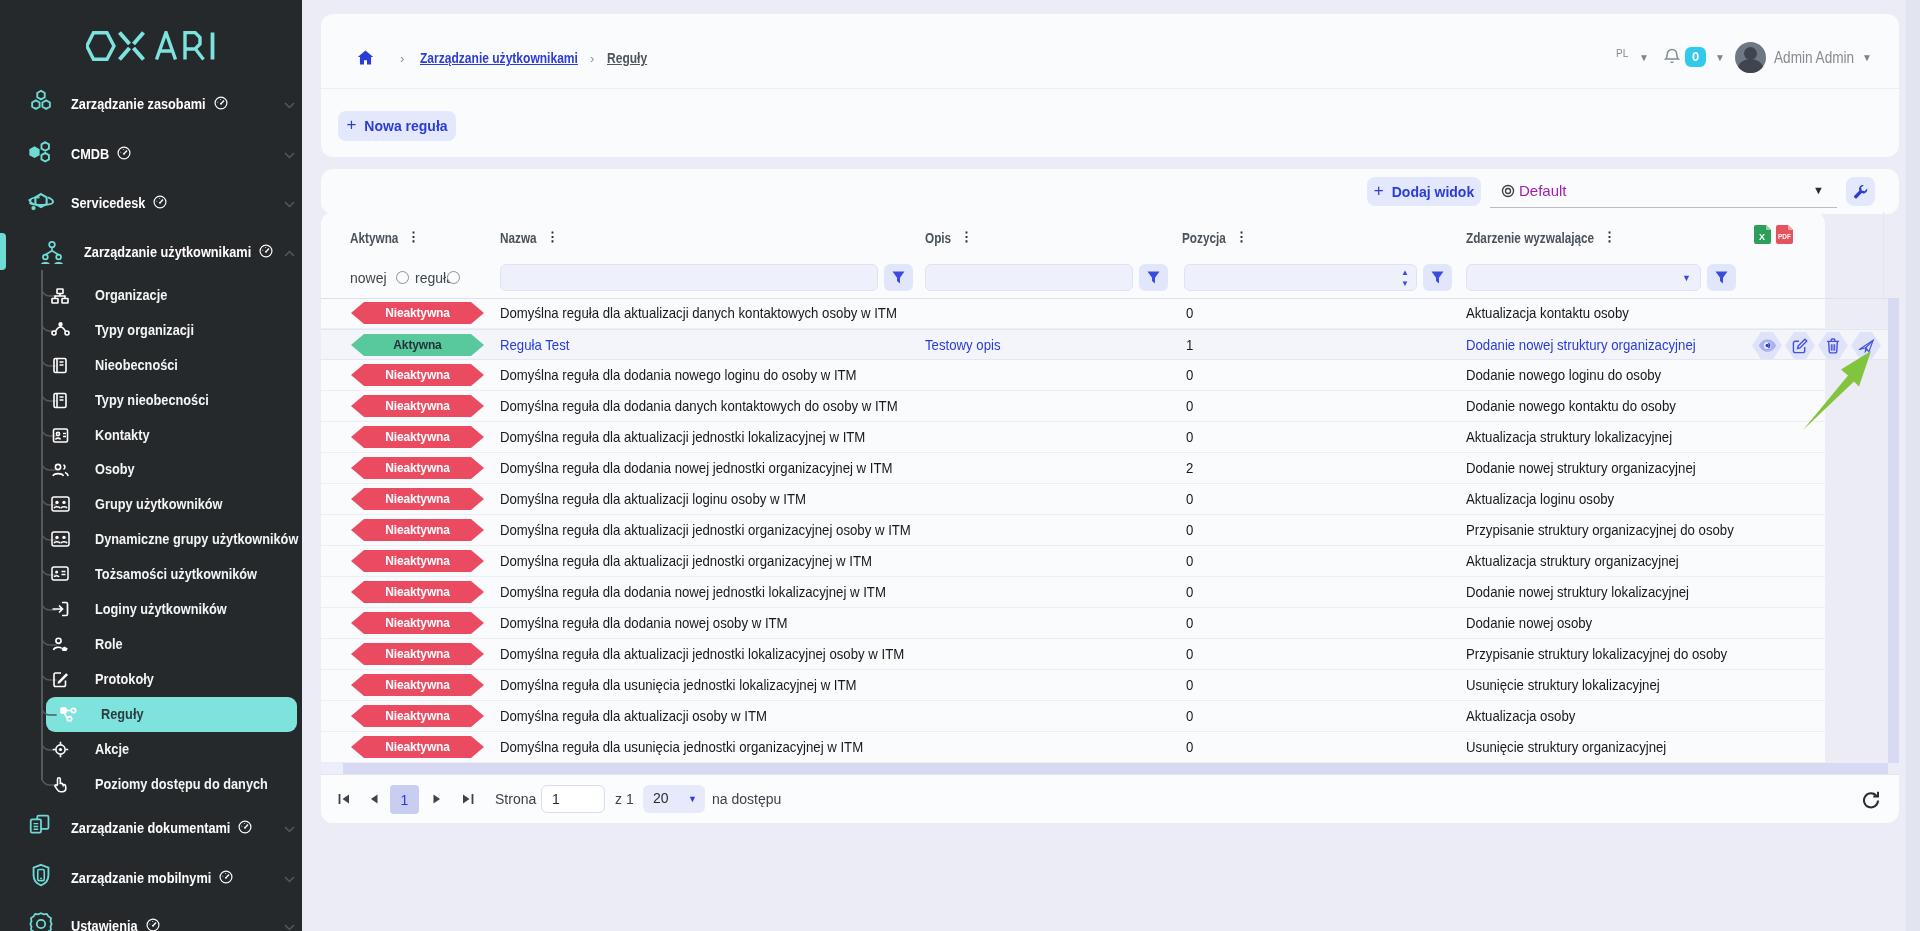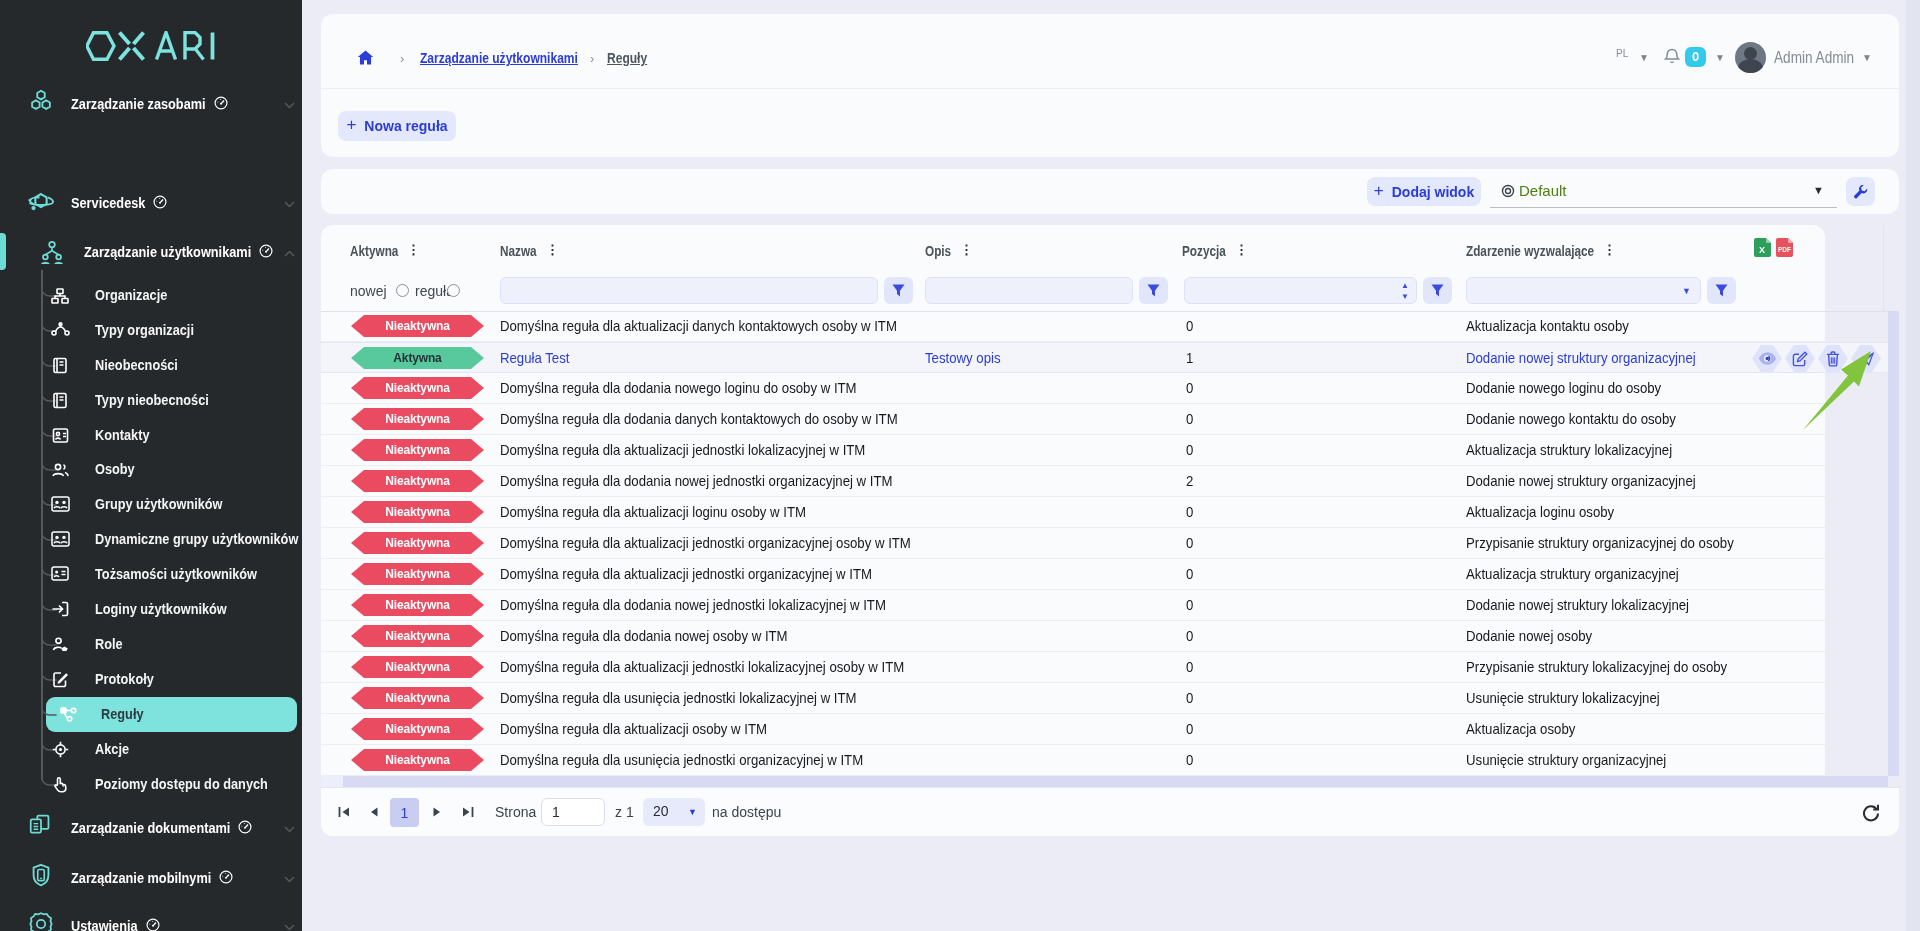--- a/index.html
+++ b/index.html
@@ -22,24 +22,24 @@
 .crumb-link { color:#2b3cd7; text-decoration:underline; transform:scaleX(0.86); transform-origin:0 0; }
 .crumb-cur { color:#4d565e; text-decoration:underline; transform:scaleX(0.86); transform-origin:0 0; }
 .csep { color:#8b939b; font-weight:normal; font-size:13px; }
 .ub { position:absolute; color:#848b92; display:inline-block; }
 .btn { display:inline-flex; align-items:center; justify-content:center; background:#e4e8fc; color:#2b3cd7; border-radius:8px; font-size:14px; font-weight:bold; }
 .btn-new { position:absolute; left:17px; top:97px; width:118px; height:30px; }
 .card2 { left:321px; top:169px; width:1578px; height:45px; }
 .btn-addview { position:absolute; left:1046px; top:8px; width:114px; height:29px; }
 .viewsel { position:absolute; left:1169px; top:6px; width:347px; height:33px; border-bottom:1px solid #b9bdc4; font-size:15px; }
 .viewsel .eye { position:absolute; left:11px; top:9px; }
-.viewsel .vtext { position:absolute; left:29px; top:7px; color:#4d7c0f; }
+.viewsel .vtext { position:absolute; left:29px; top:7px; color:#a21caf; }
 .viewsel .varrow { position:absolute; right:13px; top:9px; color:#272e33; font-size:11px; }
 .btn-wrench { position:absolute; left:1525px; top:8px; width:29px; height:29px; border-radius:8px; }
-.card3 { left:321px; top:225px; width:1504px; height:611px; }
+.card3 { left:321px; top:212px; width:1504px; height:611px; }
 .hl { position:absolute; white-space:nowrap; font-size:14px; color:#4a525a; font-weight:bold; }
 .hlbl { display:inline-block; transform:scaleX(0.84); transform-origin:0 50%; }
 .dots { position:absolute; color:#272b2f; font-size:13px; font-weight:bold; }
 .hsep { position:absolute; left:1562px; top:0; width:1px; height:86px; background:#e3e5ec; }
 .finput { position:absolute; top:52px; height:27px; background:#eef0fc; border:1px solid #dfe2f6; border-radius:6px; }
 .fbtn { position:absolute; top:52px; width:29px; height:27px; background:#e2e6fb; border-radius:6px; display:flex; align-items:center; justify-content:center; }
 .radio { position:absolute; top:59px; width:13px; height:13px; border:1.4px solid #8c9197; border-radius:50%; background:#fafbfd; }
 .radlabel { position:absolute; top:58px; font-size:14px; color:#3f474e; }
 .tbody-sep { position:absolute; left:0; top:86px; width:1578px; height:1px; background:#dfe1ea; }
 .trow { position:absolute; left:0; width:1568px; height:31px; border-bottom:1px solid #eceef4; font-size:15px; color:#16191d; }
@@ -78,20 +78,43 @@
         <svg width="28" height="28" viewBox="0 0 30 30">
           <g fill="none" stroke="#6edbd5" stroke-width="2">
             <path d="M15 3l4 2.3v4.6L15 12.2l-4-2.3V5.3z"></path>
             <path d="M9.5 13.2l4 2.3v4.6l-4 2.3-4-2.3v-4.6z"></path>
             <path d="M20.5 13.2l4 2.3v4.6l-4 2.3-4-2.3v-4.6z"></path>
           </g>
         </svg>
       </span>
       <span class="toplabel" style="left:71px">Zarządzanie zasobami</span>
       <svg style="position:absolute;left:214px;top:18px" width="14" height="14" viewBox="0 0 17 17">
+        <g fill="none" stroke="#fff" stroke-width="1.4">
+          <circle cx="8.5" cy="8.5" r="7.2"></circle>
+          <path d="M8.5 9.5L12 5.5" stroke-width="1.6"></path>
+          <circle cx="8.5" cy="9.5" r="1.2" fill="#fff" stroke="none"></circle>
+          <path d="M4.2 7.4l0.9 0.35M8 3.8l0.1 1M12.3 6.6l-0.9 0.4" stroke-width="1.1"></path>
+        </g>
+      </svg>
+      <span class="chev" style="top:17px"><svg width="11" height="7" viewBox="0 0 11 7">
+          <path d="M1 1l4.5 4.5L10 1" stroke="#53585c" fill="none" stroke-width="1.5"></path>
+        </svg></span>
+    </div>
+<div class="topitem" style="top:128px">
+      <span class="topicon" style="left:26px">
+        <svg width="28" height="28" viewBox="0 0 30 30">
+          <g fill="none" stroke="#6edbd5" stroke-width="2">
+            <path d="M8 10l4.5 2.6v5.2L8 20.4l-4.5-2.6v-5.2z" fill="#6edbd5"></path>
+            <path d="M19.5 4.5l4 2.3v4.6l-4 2.3-4-2.3V6.8z"></path>
+            <path d="M19.5 16l4 2.3v4.6l-4 2.3-4-2.3v-4.6z"></path>
+          </g>
+        </svg>
+      </span>
+      <span class="toplabel" style="left:71px">CMDB</span>
+      <svg style="position:absolute;left:117px;top:18px" width="14" height="14" viewBox="0 0 17 17">
         <g fill="none" stroke="#fff" stroke-width="1.4">
           <circle cx="8.5" cy="8.5" r="7.2"></circle>
           <path d="M8.5 9.5L12 5.5" stroke-width="1.6"></path>
           <circle cx="8.5" cy="9.5" r="1.2" fill="#fff" stroke="none"></circle>
           <path d="M4.2 7.4l0.9 0.35M8 3.8l0.1 1M12.3 6.6l-0.9 0.4" stroke-width="1.1"></path>
         </g>
       </svg>
       <span class="chev" style="top:17px"><svg width="11" height="7" viewBox="0 0 11 7">
           <path d="M1 1l4.5 4.5L10 1" stroke="#53585c" fill="none" stroke-width="1.5"></path>
         </svg></span>

